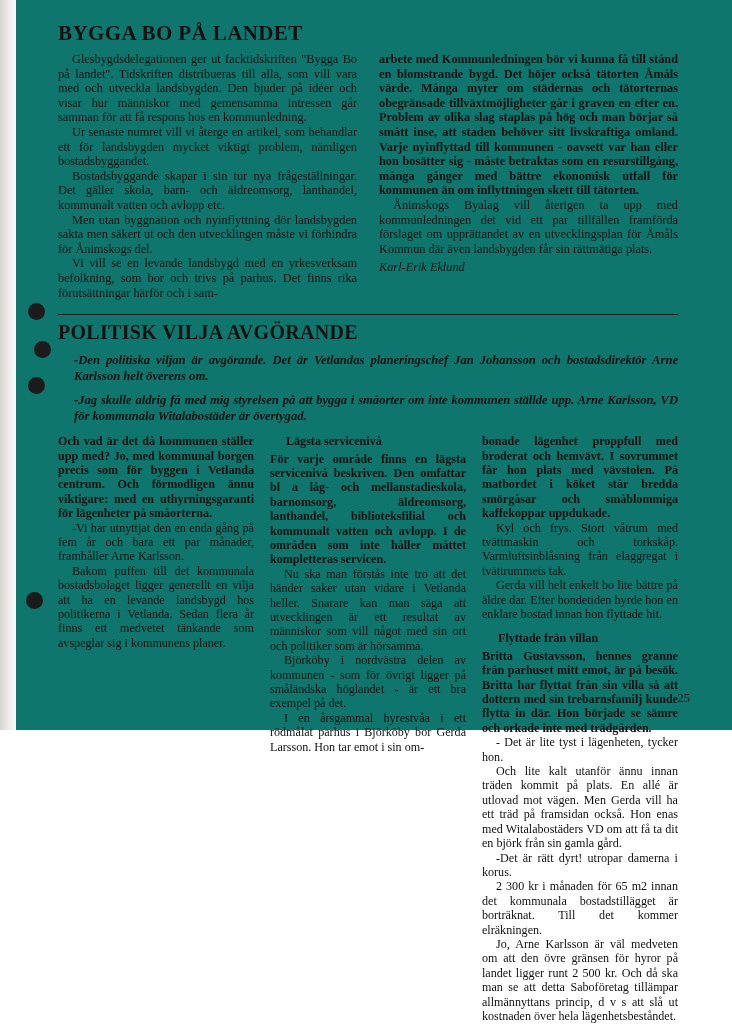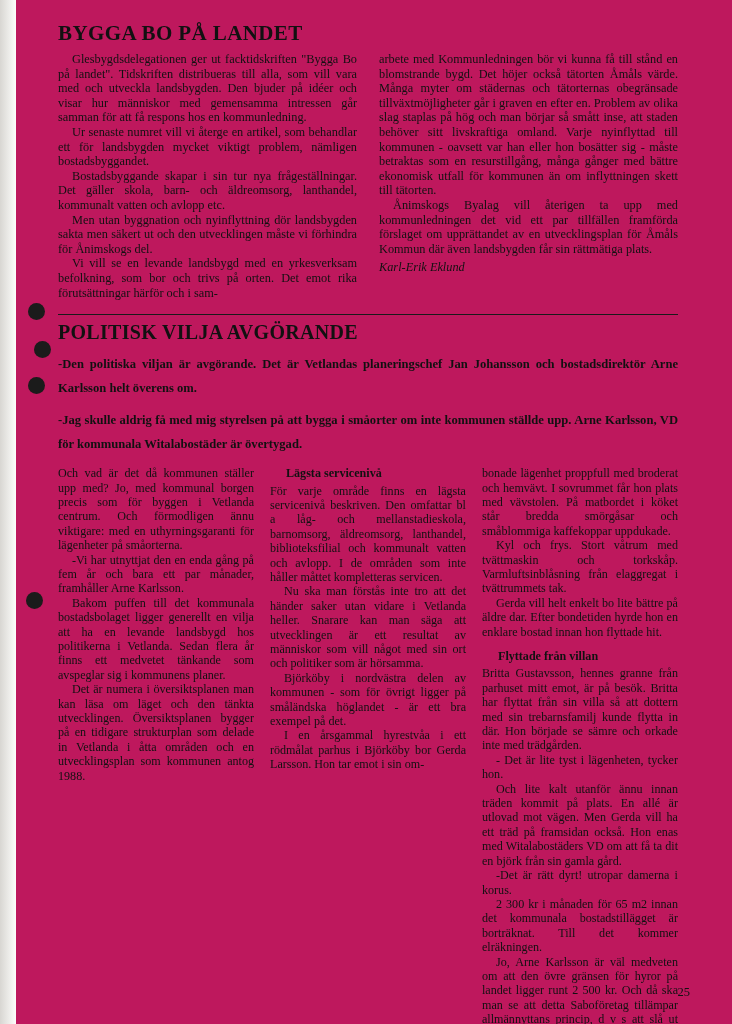--- a/index.html
+++ b/index.html
@@ -12,22 +12,22 @@
     height: 1024px;
     position: relative;
     font-family: "Liberation Serif", serif;
     color: #111111;
     overflow: hidden;
   }
   .page {
     position: absolute;
     left: 0; top: 0;
     width: 732px;
-    height: 1024px;
-    background: #be185d;
+    height: 730px;
+    background: #0f766e;
   }
   
   .page::before {
     content: "";
     position: absolute;
     left: 0; top: 0; bottom: 0;
     width: 16px;
     background: linear-gradient(to right, #d8d6d2, #fdfdfb);
     pointer-events: none;
   }
@@ -55,21 +55,21 @@
     width: 299px;
   }
   p {
     margin: 0;
     text-align: justify;
     font-size: 12.3px;
     line-height: 14.6px;
     text-indent: 14px;
     hyphens: auto;
   }
-  p.noindent { text-indent: 0; }
+  p.noindent { text-indent: 0; font-weight: bold; }
   .byline {
     font-style: italic;
     font-size: 12.3px;
     line-height: 14.6px;
     margin-top: 4px;
     text-indent: 0;
   }
   .rule {
     border: 0;
     border-top: 1px solid #1a1a1a;
@@ -83,24 +83,25 @@
   }
   .headline2 {
     font-size: 20px;
     font-weight: bold;
     letter-spacing: 0.3px;
     margin: 2px 0 8px 0;
   }
   .lead {
     font-weight: bold;
     font-size: 12.6px;
-    line-height: 24px;
+    line-height: 16px;
     text-align: justify;
-    margin: 0 0 8px 0;
+    margin: 0 0 8px 16px;
     text-indent: 0;
+    font-style: italic;
   }
   .subhead {
     font-weight: bold;
     font-size: 13.2px;
     margin: 10px 0 3px 16px;
   }
   .cols3 {
     display: flex;
     gap: 16px;
     margin-top: 10px;
@@ -137,21 +138,21 @@
   <div class="content">
 
     <h1 class="headline">BYGGA BO PÅ LANDET</h1>
 
     <div class="cols2">
       <div class="col">
         <p>Glesbygdsdelegationen ger ut facktidskriften "Bygga Bo på landet". Tidskriften distribueras till alla, som vill vara med och utveckla landsbygden. Den bjuder på idéer och visar hur människor med gemensamma intressen går samman för att få respons hos en kommunledning.</p>
         <p>Ur senaste numret vill vi återge en artikel, som behandlar ett för landsbygden mycket viktigt problem, nämligen bostadsbyggandet.</p>
         <p>Bostadsbyggande skapar i sin tur nya frågeställningar. Det gäller skola, barn- och äldreomsorg, lanthandel, kommunalt vatten och avlopp etc.</p>
         <p>Men utan byggnation och nyinflyttning dör landsbygden sakta men säkert ut och den utvecklingen måste vi förhindra för Ånimskogs del.</p>
-        <p>Vi vill se en levande landsbygd med en yrkesverksam befolkning, som bor och trivs på orten. Det emot rika förutsättningar härför och i sam-</p>
+        <p>Vi vill se en levande landsbygd med en yrkesverksam befolkning, som bor och trivs på parhus. Det finns rika förutsättningar härför och i sam-</p>
       </div>
       <div class="col">
         <p class="noindent">arbete med Kommunledningen bör vi kunna få till stånd en blomstrande bygd. Det höjer också tätorten Åmåls värde. Många myter om städernas och tätorternas obegränsade tillväxtmöjligheter går i graven en efter en. Problem av olika slag staplas på hög och man börjar så smått inse, att staden behöver sitt livskraftiga omland. Varje nyinflyttad till kommunen - oavsett var han eller hon bosätter sig - måste betraktas som en resurstillgång, många gånger med bättre ekonomisk utfall för kommunen än om inflyttningen skett till tätorten.</p>
         <p>Ånimskogs Byalag vill återigen ta upp med kommunledningen det vid ett par tillfällen framförda förslaget om upprättandet av en utvecklingsplan för Åmåls Kommun där även landsbygden får sin rättmätiga plats.</p>
         <p class="byline">Karl-Erik Eklund</p>
       </div>
     </div>
 
     <hr class="rule">
 
@@ -160,21 +161,20 @@
 
     <p class="lead">-Den politiska viljan är avgörande. Det är Vetlandas planeringschef Jan Johansson och bostadsdirektör Arne Karlsson helt överens om.</p>
     <p class="lead">-Jag skulle aldrig få med mig styrelsen på att bygga i småorter om inte kommunen ställde upp. Arne Karlsson, VD för kommunala Witalabostäder är övertygad.</p>
 
     <div class="cols3">
 
       <div class="col3">
         <p class="noindent">Och vad är det då kommunen ställer upp med? Jo, med kommunal borgen precis som för byggen i Vetlanda centrum. Och förmodligen ännu viktigare: med en uthyrningsgaranti för lägenheter på småorterna.</p>
         <p>-Vi har utnyttjat den en enda gång på fem år och bara ett par månader, framhåller Arne Karlsson.</p>
         <p>Bakom puffen till det kommunala bostadsbolaget ligger generellt en vilja att ha en levande landsbygd hos politikerna i Vetlanda. Sedan flera år finns ett medvetet tänkande som avspeglar sig i kommunens planer.</p>
-        <p>Det är numera i översiktsplanen man kan läsa om läget och den tänkta utvecklingen. Översiktsplanen bygger på en tidigare strukturplan som delade in Vetlanda i åtta områden och en utvecklingsplan som kommunen antog 1988.</p>
       </div>
 
       <div class="col3">
         <div class="subhead" style="margin-top:0">Lägsta servicenivå</div>
         <p class="noindent">För varje område finns en lägsta servicenivå beskriven. Den omfattar bl a låg- och mellanstadieskola, barnomsorg, äldreomsorg, lanthandel, biblioteksfilial och kommunalt vatten och avlopp. I de områden som inte håller måttet kompletteras servicen.</p>
         <p>Nu ska man förstås inte tro att det händer saker utan vidare i Vetlanda heller. Snarare kan man säga att utvecklingen är ett resultat av människor som vill något med sin ort och politiker som är hörsamma.</p>
         <p>Björköby i nordvästra delen av kommunen - som för övrigt ligger på småländska höglandet - är ett bra exempel på det.</p>
         <p>I en årsgammal hyrestvåa i ett rödmålat parhus i Björköby bor Gerda Larsson. Hon tar emot i sin om-</p>
       </div>
 

